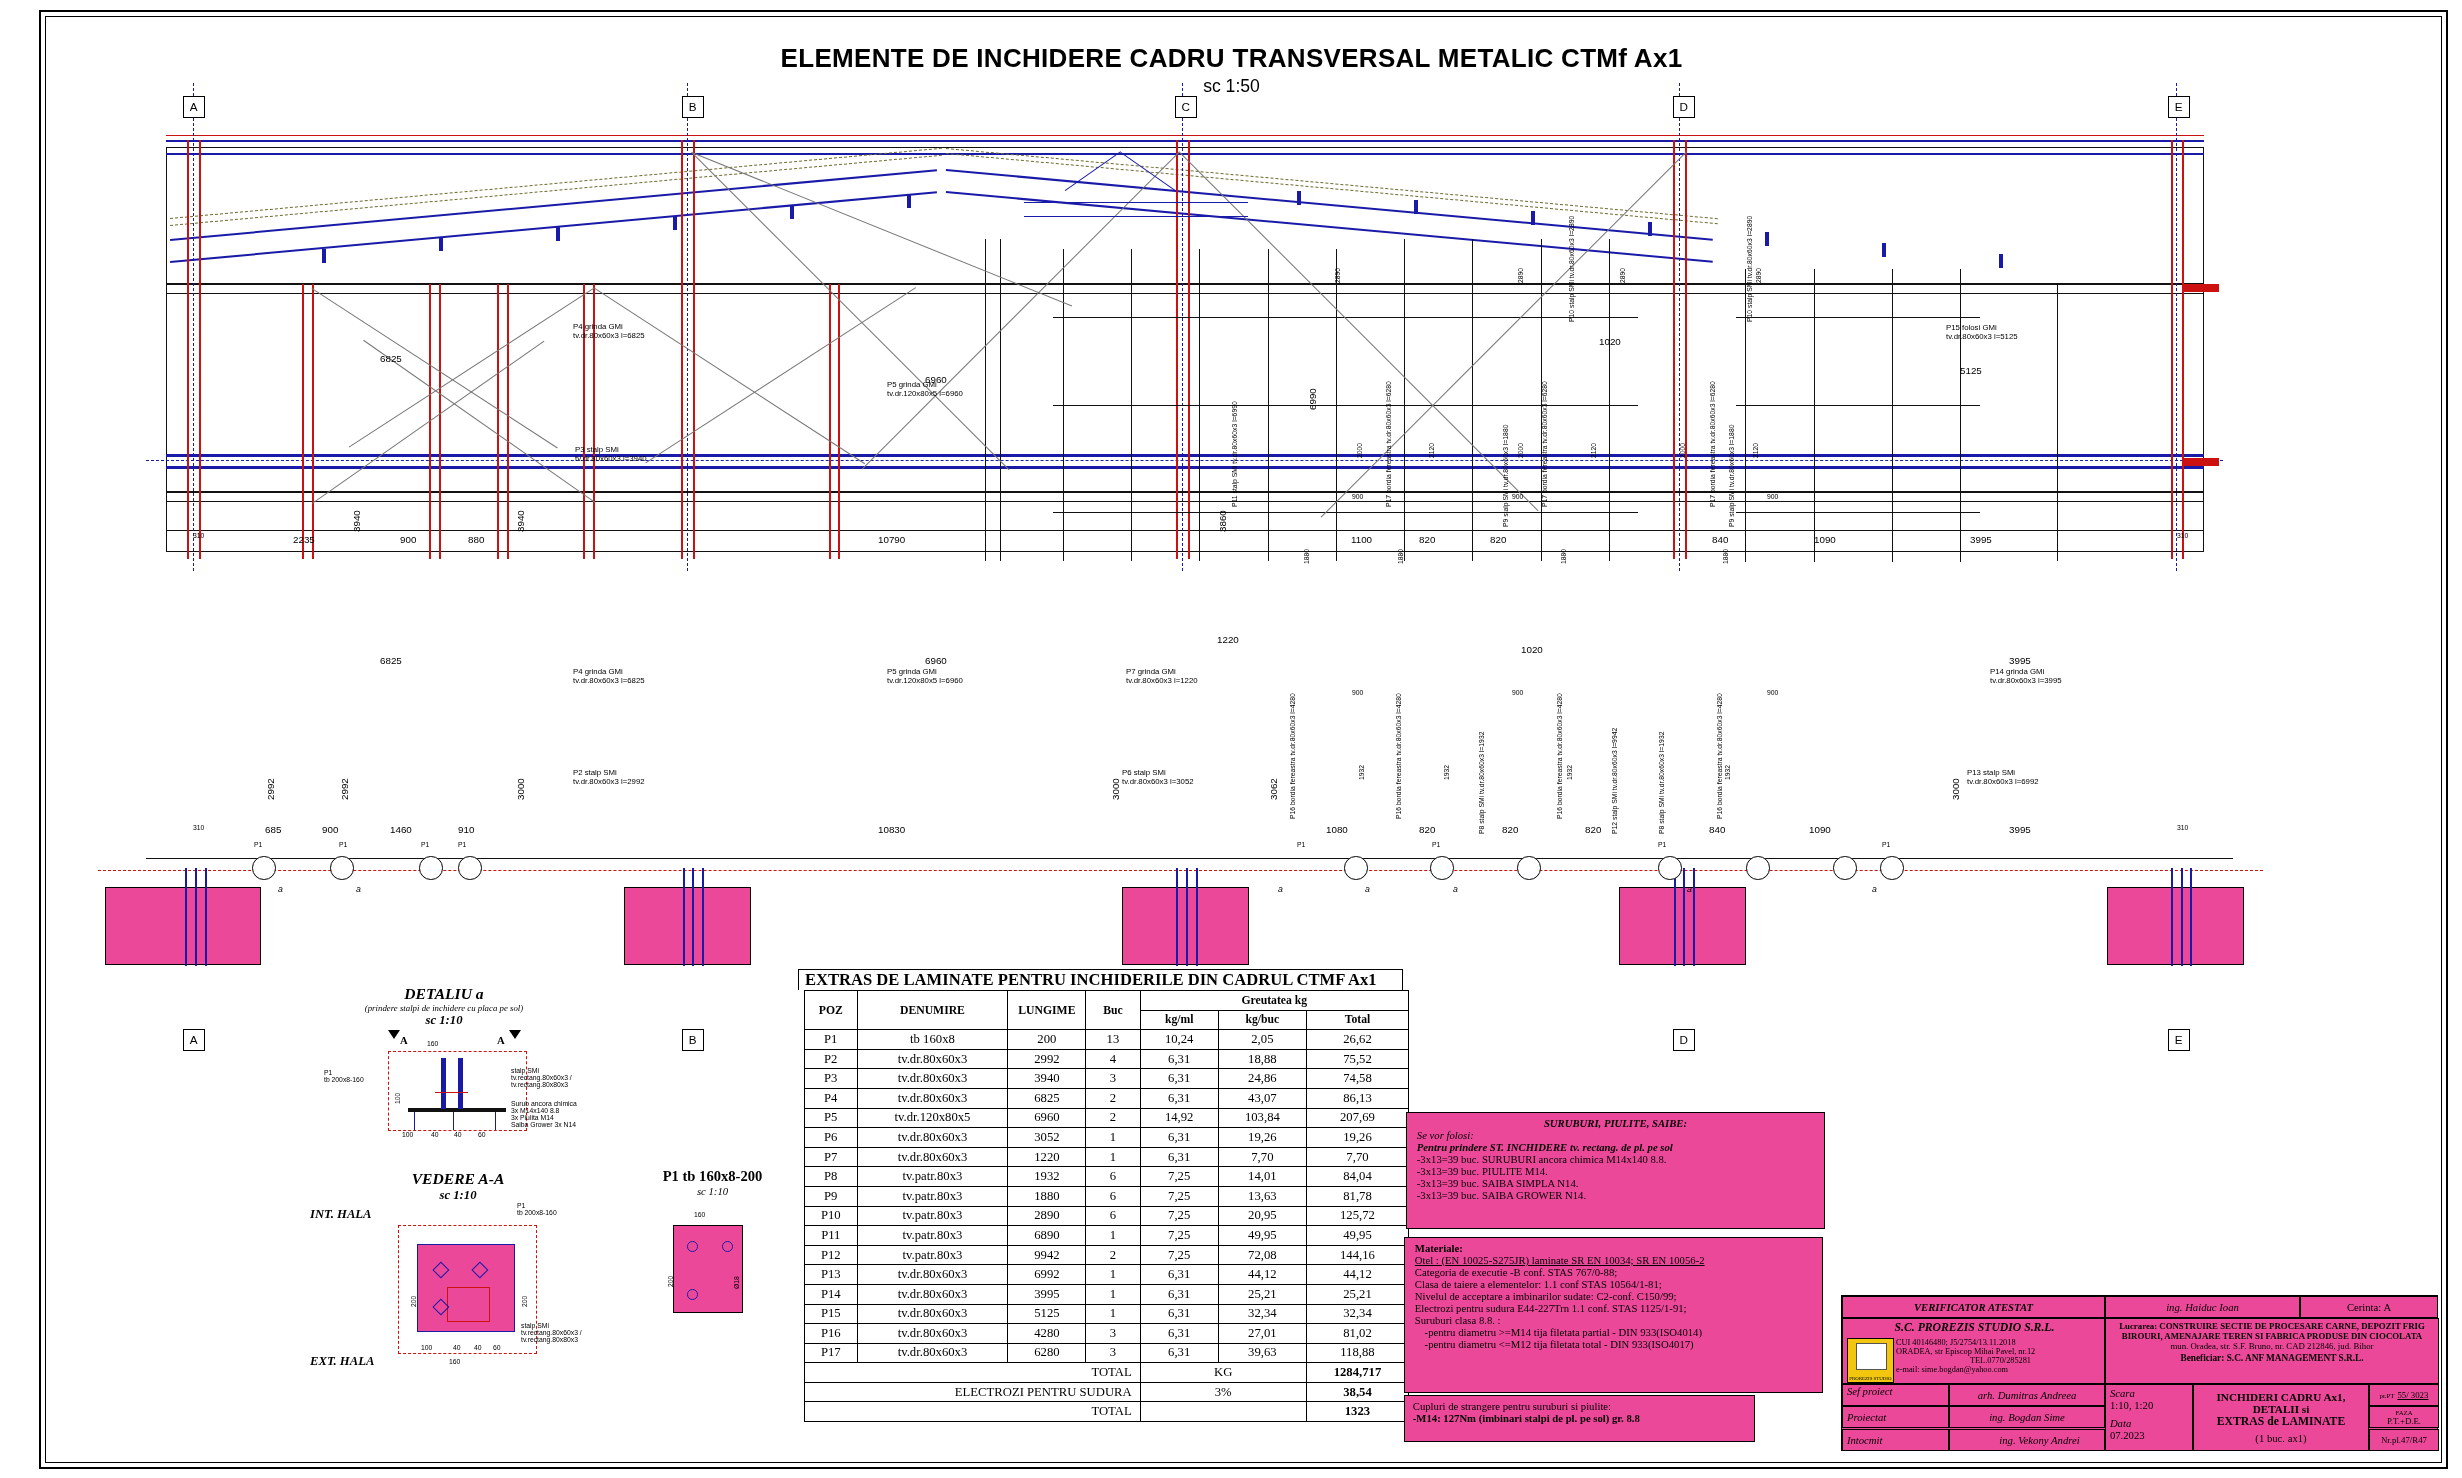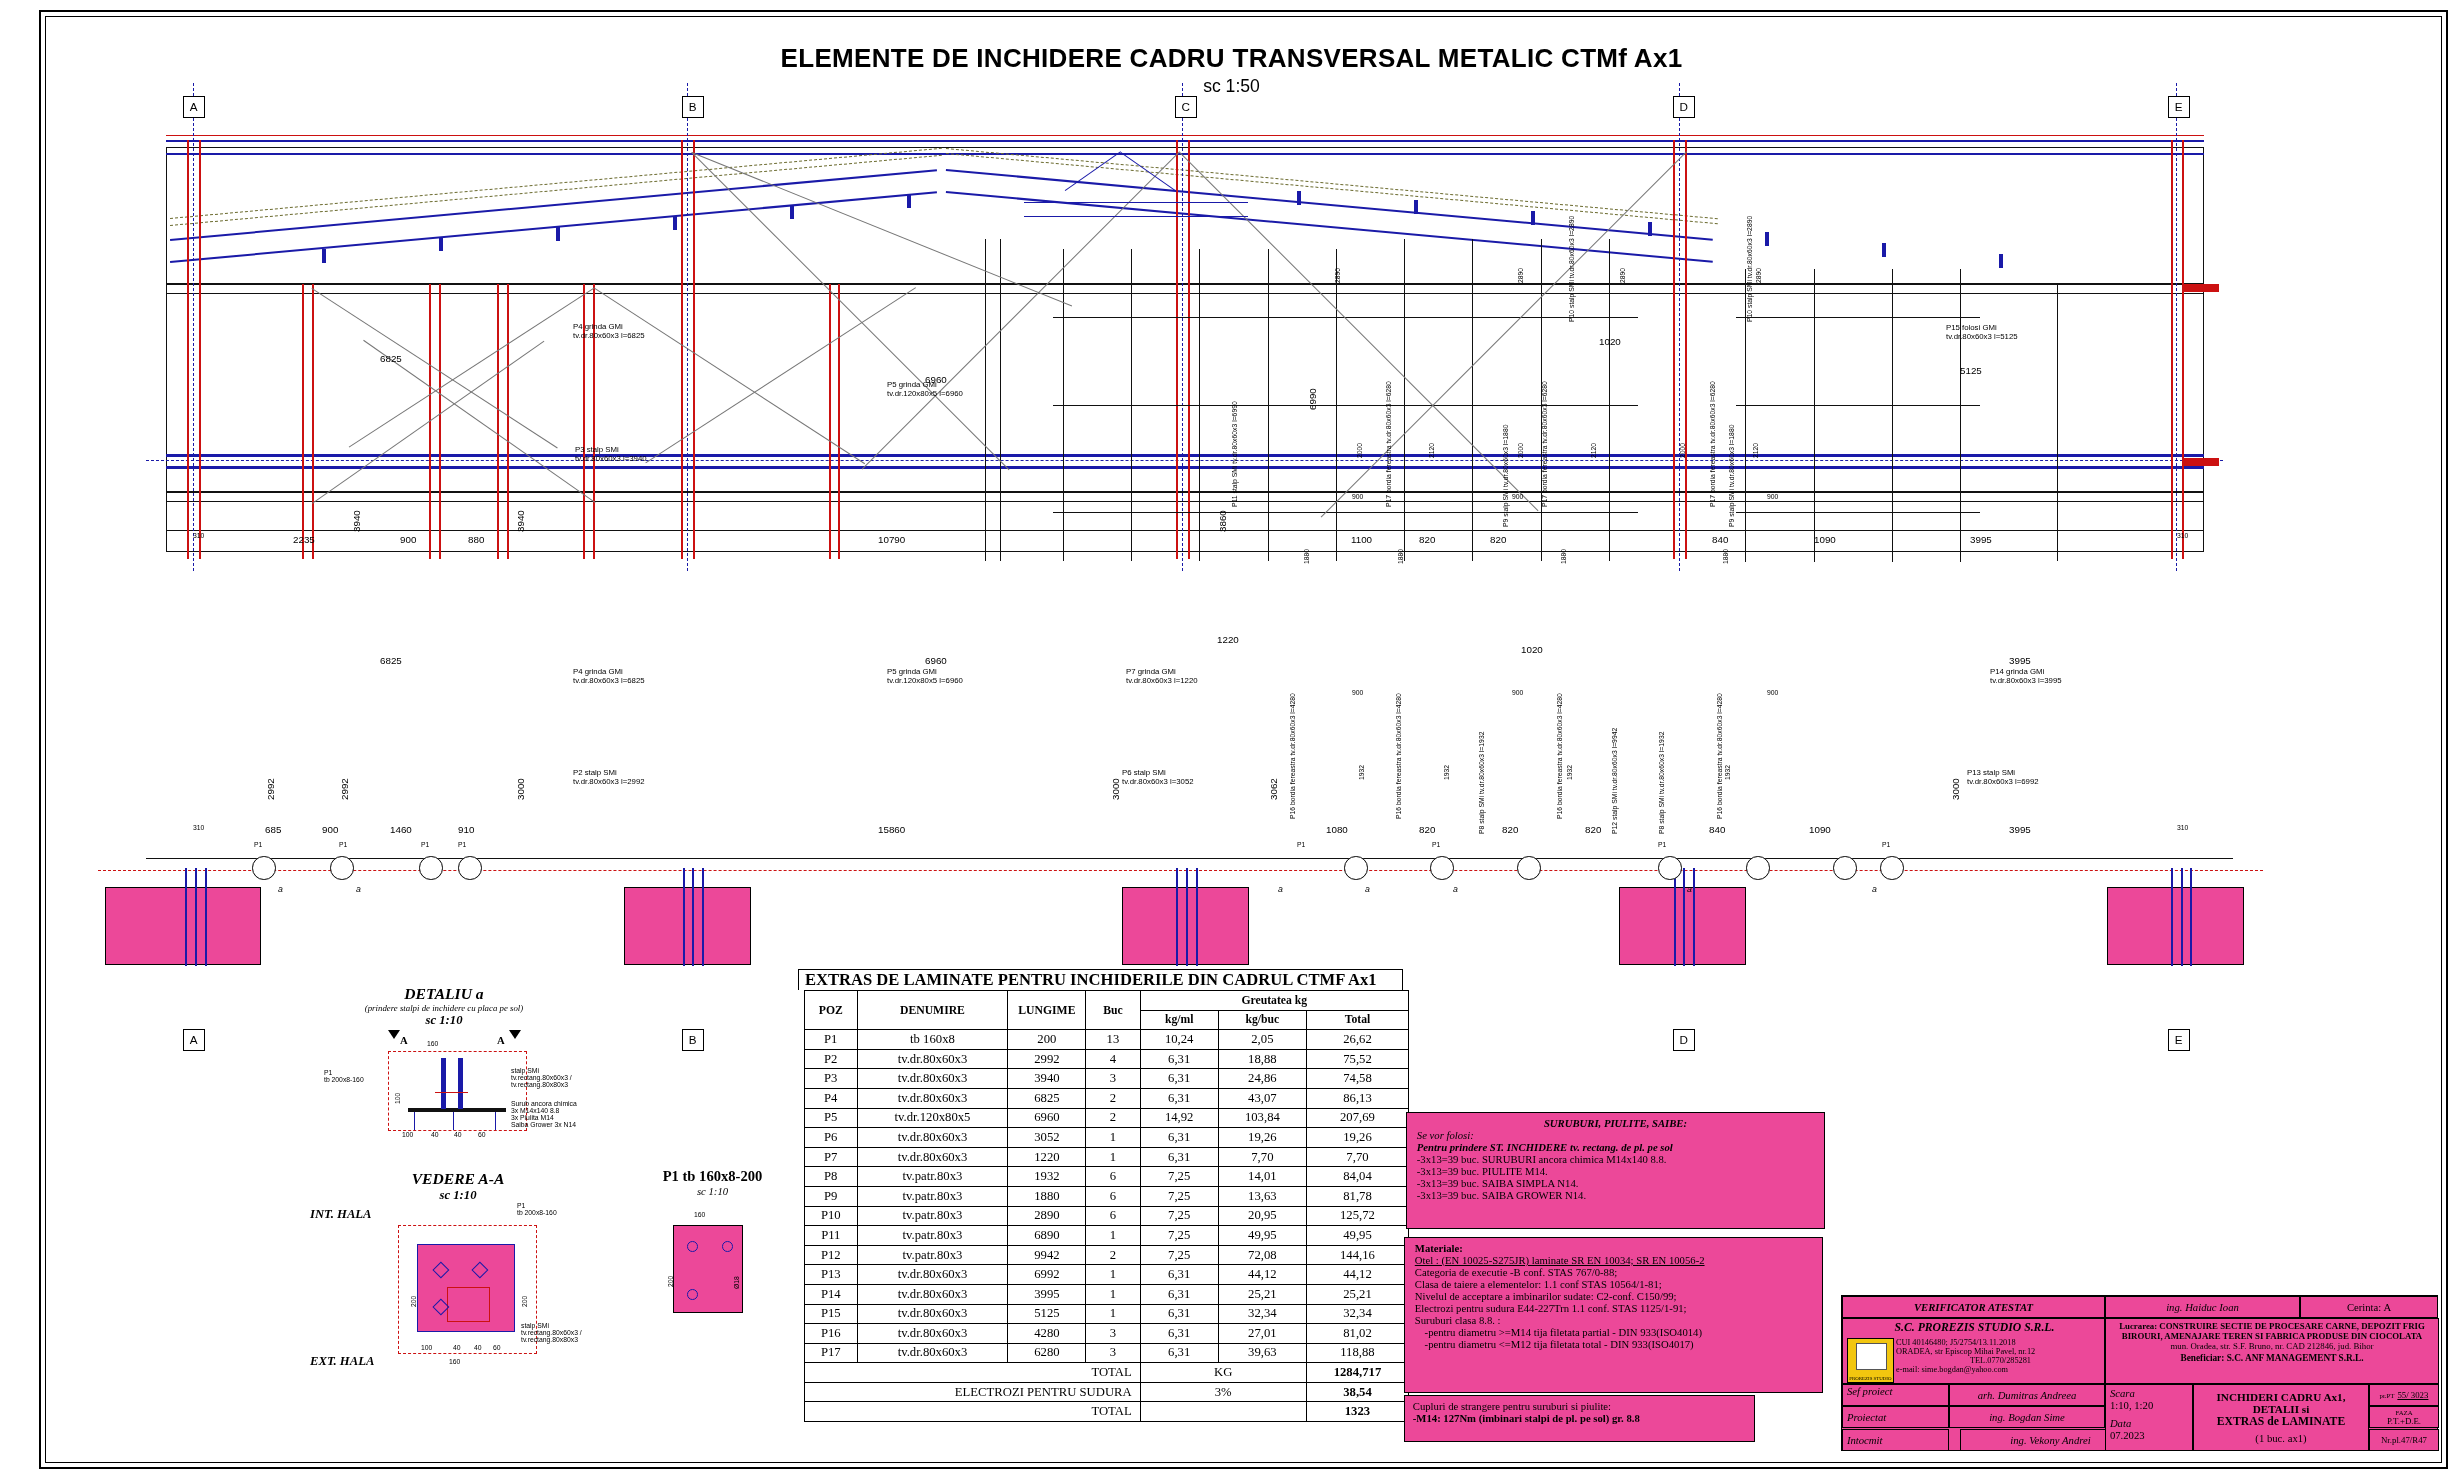--- a/index.html
+++ b/index.html
@@ -338,21 +338,21 @@
   <div class="abs dim rot" style="left:265px;top:800px;">2992</div>
   <div class="abs dim rot" style="left:339px;top:800px;">2992</div>
   <div class="abs dim rot" style="left:515px;top:800px;">3000</div>
   <div class="abs dim rot" style="left:1110px;top:800px;">3000</div>
   <div class="abs dim rot" style="left:1268px;top:800px;">3062</div>
   <div class="abs dim rot" style="left:1950px;top:800px;">3000</div>
   <div class="abs dim" style="left:265px;top:824px;">685</div>
   <div class="abs dim" style="left:322px;top:824px;">900</div>
   <div class="abs dim" style="left:390px;top:824px;">1460</div>
   <div class="abs dim" style="left:458px;top:824px;">910</div>
-  <div class="abs dim" style="left:878px;top:824px;">15860</div>
+  <div class="abs dim" style="left:878px;top:824px;">10830</div>
   <div class="abs dim" style="left:1326px;top:824px;">1080</div>
   <div class="abs dim" style="left:1419px;top:824px;">820</div>
   <div class="abs dim" style="left:1502px;top:824px;">820</div>
   <div class="abs dim" style="left:1585px;top:824px;">820</div>
   <div class="abs dim" style="left:1709px;top:824px;">840</div>
   <div class="abs dim" style="left:1809px;top:824px;">1090</div>
   <div class="abs dim" style="left:2009px;top:824px;">3995</div>
 
   <div class="abs lbl7 rot" style="left:1356px;top:458px;">2000</div>
   <div class="abs lbl7 rot" style="left:1428px;top:458px;">2120</div>
@@ -729,21 +729,21 @@
     </div>
     <div class="abs box" style="left:0;top:110px;width:107px;height:22.4px;display:flex;align-items:center;padding-left:3.9px;box-sizing:border-box;">
       <span class="small" style="font-style:italic;">Proiectat</span>
     </div>
     <div class="abs box" style="left:107px;top:110px;width:156px;height:22.4px;display:flex;align-items:center;justify-content:center;">
       <span class="small" style="font-style:italic;">ing. Bogdan Sime</span>
     </div>
     <div class="abs box" style="left:0;top:133px;width:107px;height:22.4px;display:flex;align-items:center;padding-left:3.9px;box-sizing:border-box;">
       <span class="small" style="font-style:italic;">Intocmit</span>
     </div>
-    <div class="abs box" style="left:118px;top:133px;width:156px;height:22.4px;display:flex;align-items:center;justify-content:center;padding-left:25px;">
+    <div class="abs box" style="left:107px;top:133px;width:156px;height:22.4px;display:flex;align-items:center;justify-content:center;padding-left:25px;">
       <span class="small" style="font-style:italic;">ing. Vekony Andrei</span>
     </div>
 
     <div class="abs box" style="left:263px;top:88px;width:88px;height:67px;padding:2px 3.9px;box-sizing:border-box;">
       <div class="small" style="font-style:italic;">Scara</div>
       <div class="small">1:10, 1:20</div>
       <div class="small" style="font-style:italic;margin-top:5.9px;">Data</div>
       <div class="small">07.2023</div>
     </div>
 

